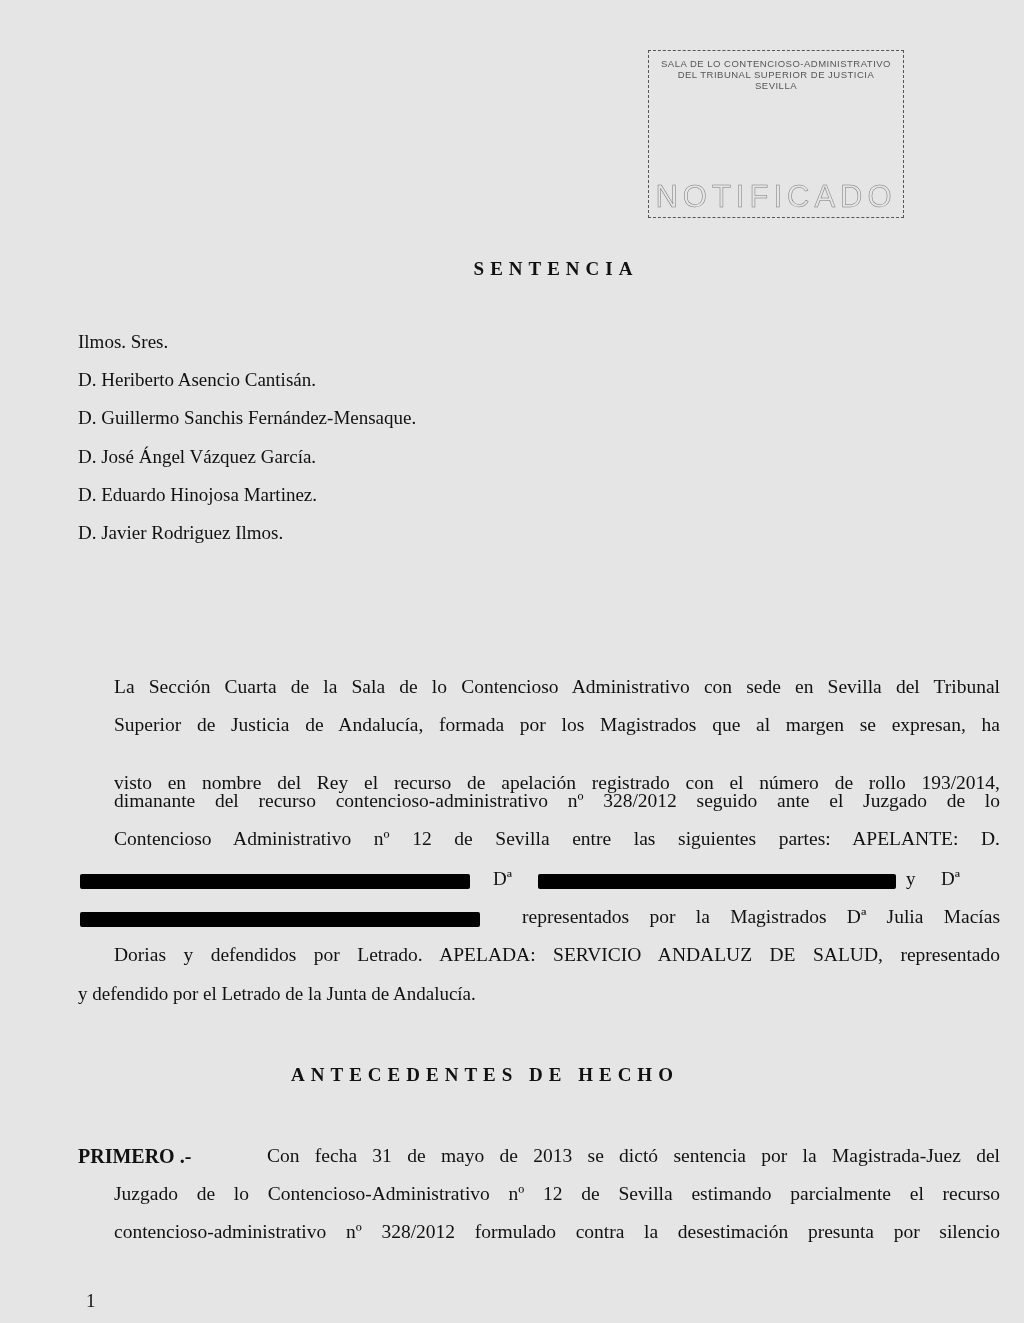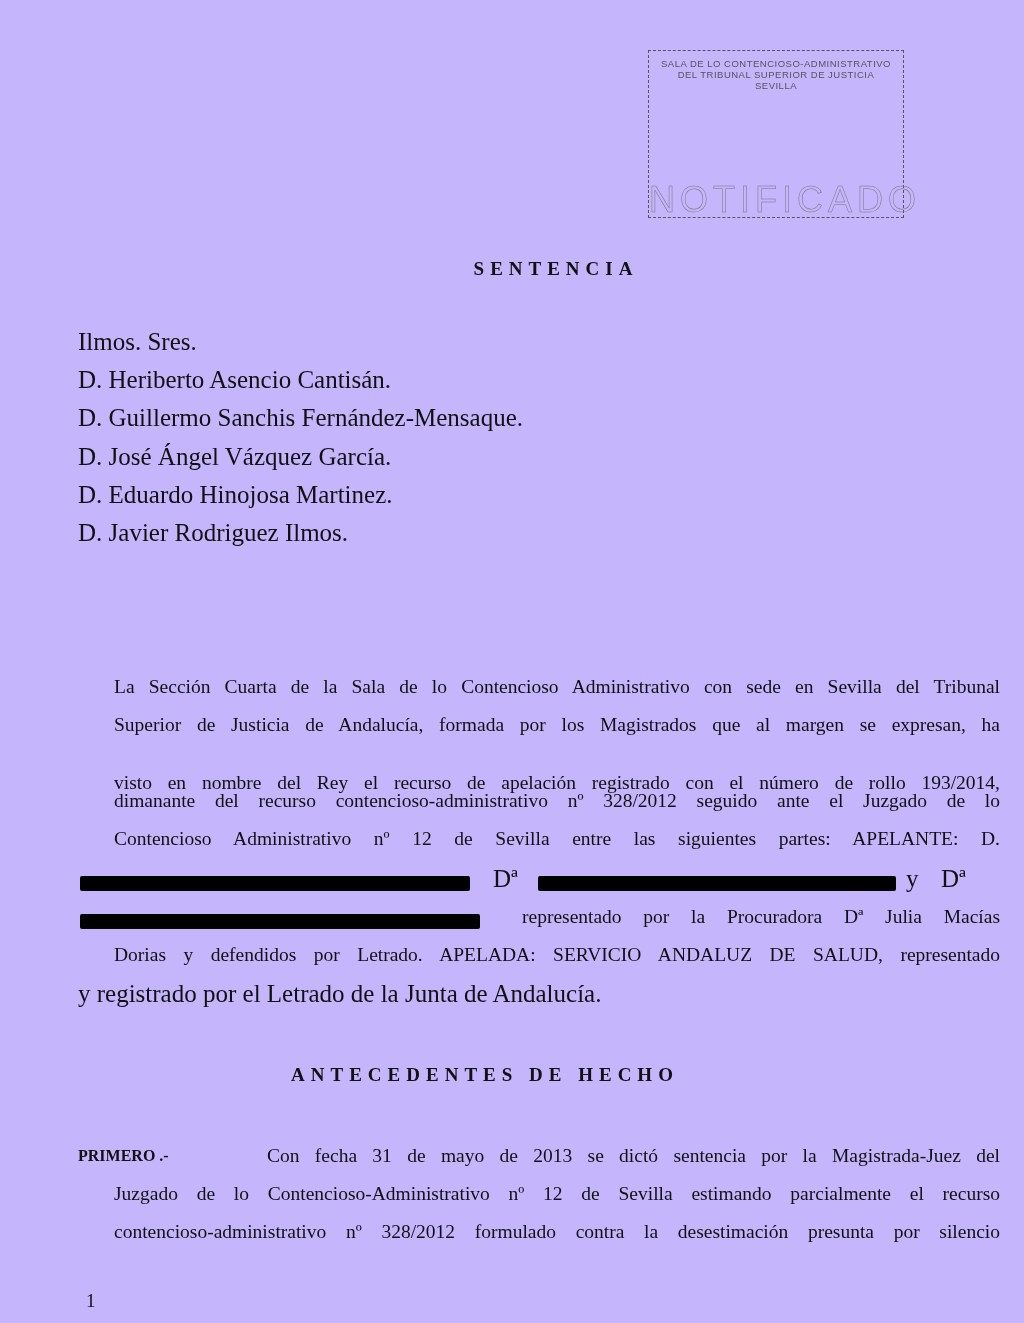--- a/index.html
+++ b/index.html
@@ -1,21 +1,21 @@
 <!DOCTYPE html>
 <html><head>
 <meta charset="utf-8">
 <style>
   html, body { margin: 0; padding: 0; background: #ffffff; }
   body {
     width: 1024px; height: 1323px; position: relative; overflow: hidden;
     font-family: "Liberation Serif", "DejaVu Serif", serif;
     color: #111111;
   }
-  .page { position: absolute; left: 0; top: 0; width: 1024px; height: 1323px; background: #c4b5fd; }
+  .page { position: absolute; left: 0; top: 0; width: 1024px; height: 1323px; background: #e5e5e5; }
 
   
   .stamp {
     position: absolute; left: 648px; top: 50px; width: 256px; height: 168px;
     border: 1.5px dashed #555; box-sizing: border-box;
     font-family: "Liberation Sans", "DejaVu Sans", sans-serif; color: #333;
     text-align: center;
   }
   .stamp .line1, .stamp .line2, .stamp .line3 {
     font-size: 9.5px; letter-spacing: 0.5px; line-height: 11px; color: #555;
@@ -26,34 +26,34 @@
     position: absolute; left: 28px; top: 55px; width: 196px; height: 72px;
     border: 1.2px dashed #666; box-sizing: border-box;
   }
   .stamp .date {
     position: absolute; left: 0; right: 0; top: 22px;
     font-family: "Liberation Sans Narrow", "Liberation Sans", sans-serif;
     font-size: 24px; letter-spacing: 1px; color: #222; transform: scaleX(0.85);
   }
   .stamp .status {
     position: absolute; left: 0; right: 0; top: 128px;
-    font-size: 36px; letter-spacing: 5px; color: #777;
+    font-size: 31px; letter-spacing: 5px; color: #777;
     -webkit-text-stroke: 0.5px #777; color: transparent;
   }
 
   
   .heading {
     position: absolute; left: 0; width: 1024px; text-align: center;
     font-weight: bold; letter-spacing: 6px; font-size: 19px;
   }
   .h-sentencia { top: 258px; padding-left: 44px; }
   .h-antecedentes { top: 1064px; left: -27px; }
 
   
-  .txt { position: absolute; left: 78px; font-size: 25px; line-height: 22px; white-space: nowrap; }
+  .txt { position: absolute; left: 78px; font-size: 19px; line-height: 22px; white-space: nowrap; }
   .magistrados .txt { left: 78px; }
 
   .para-line {
     position: absolute; left: 78px; width: 886px; font-size: 19.5px; line-height: 22px;
     text-align: justify; text-align-last: justify; white-space: nowrap; margin-left: 36px;
   }
 
   .redaction { display: inline-block; height: 15px; background: #000; vertical-align: -2px; border-radius: 2px; }
 
   .bold { font-weight: bold; }
@@ -97,29 +97,29 @@
     <div class="txt" style="top:868px; left:493px;">Dª</div>
     <div class="txt" style="top:870px; left:538px;">
       <span class="redaction" style="width:358px"></span>
     </div>
     <div class="txt" style="top:868px; left:906px;">y</div>
     <div class="txt" style="top:868px; left:941px;">Dª</div>
 
     <div class="txt" style="top:908px; left:80px;">
       <span class="redaction" style="width:400px"></span>
     </div>
-    <div class="para-line" style="top:906px; left:486px; width:478px;">representado por la Procuradora Dª Julia Macías</div>
+    <div class="para-line" style="top:906px; left:486px; width:478px;">representados por la Magistrados Dª Julia Macías</div>
 
     <div class="para-line" style="top:944px">Dorias y defendidos por Letrado. APELADA: SERVICIO ANDALUZ DE SALUD, representado</div>
-    <div class="txt" style="top:983px">y registrado por el Letrado de la Junta de Andalucía.</div>
+    <div class="txt" style="top:983px">y defendido por el Letrado de la Junta de Andalucía.</div>
   </div>
 
   <div class="heading h-antecedentes">ANTECEDENTES DE HECHO</div>
 
   <div>
-    <div class="txt bold" style="top:1145px; font-size:16px;">PRIMERO .-</div>
+    <div class="txt bold" style="top:1145px; font-size:20px;">PRIMERO .-</div>
     <div class="para-line" style="top:1145px; left:231px; width:733px;">Con fecha 31 de mayo de 2013 se dictó sentencia por la Magistrada-Juez del</div>
     <div class="para-line" style="top:1183px">Juzgado de lo Contencioso-Administrativo nº 12 de Sevilla estimando parcialmente el recurso</div>
     <div class="para-line" style="top:1221px">contencioso-administrativo nº 328/2012 formulado contra la desestimación presunta por silencio</div>
   </div>
 
   <div class="page-number">1</div>
 </div>
 
 </body></html>

